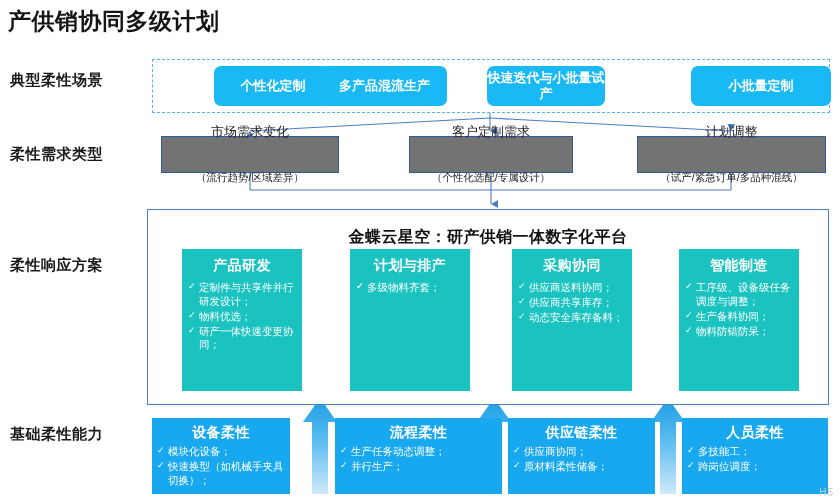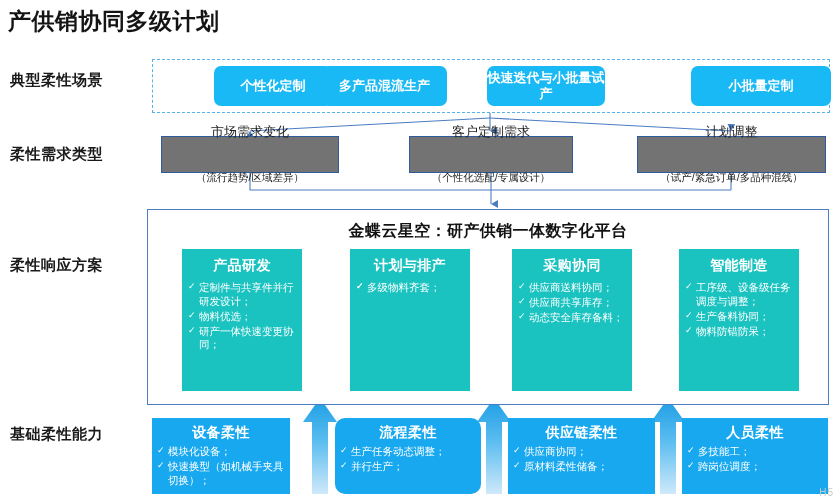--- a/index.html
+++ b/index.html
@@ -120,21 +120,21 @@
     top: 209px;
     width: 682px;
     height: 196px;
     border: 1.2px solid #4a7dc4;
     box-sizing: border-box;
     background: #ffffff;
   }
   .platform-title {
     position: absolute;
     left: 0;
-    top: 11px;
+    top: 17px;
     width: 100%;
     text-align: center;
     font-size: 16px;
     font-weight: bold;
     color: #121212;
     letter-spacing: 0.4px;
   }
 
   
   .resp-card {
@@ -181,21 +181,21 @@
   .base-card {
     position: absolute;
     top: 418px;
     height: 76px;
     background: #18a8ef;
     box-sizing: border-box;
     padding: 6px 5px 4px 5px;
     color: #ffffff;
   }
   #base-0 { left: 152px; width: 138px; }
-  #base-1 { left: 335px; width: 146px; border-radius: 10px; }
+  #base-1 { left: 335px; width: 167px; }
   #base-2 { left: 508px; width: 147px; }
   #base-3 { left: 682px; width: 146px; }
   .base-title {
     font-size: 14px;
     font-weight: bold;
     text-align: center;
     letter-spacing: 0.4px;
     margin-bottom: 3px;
   }
 

